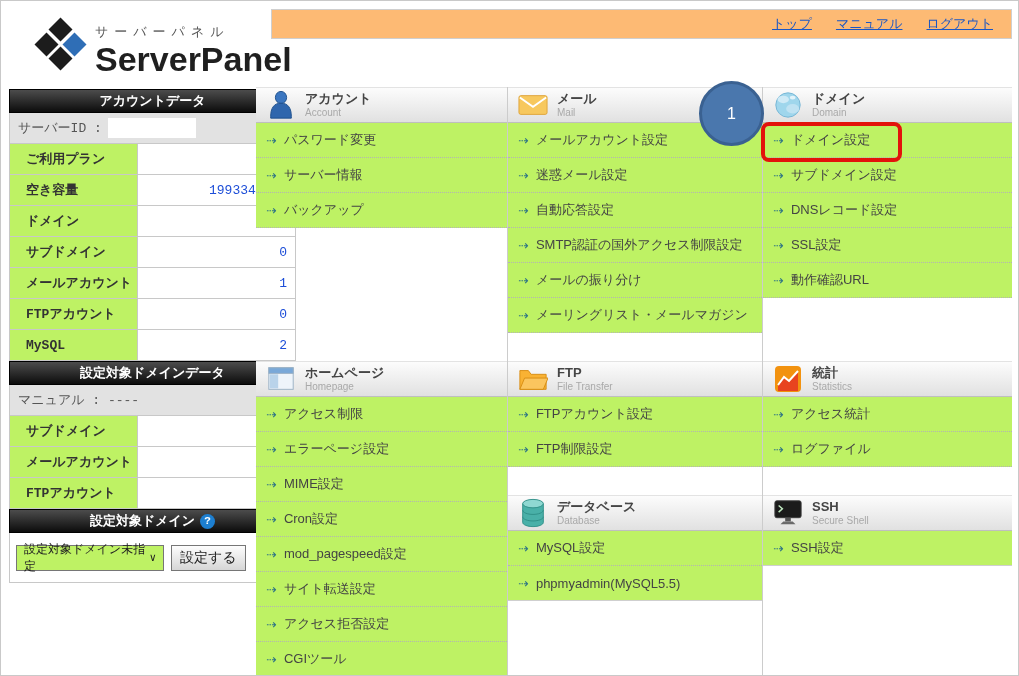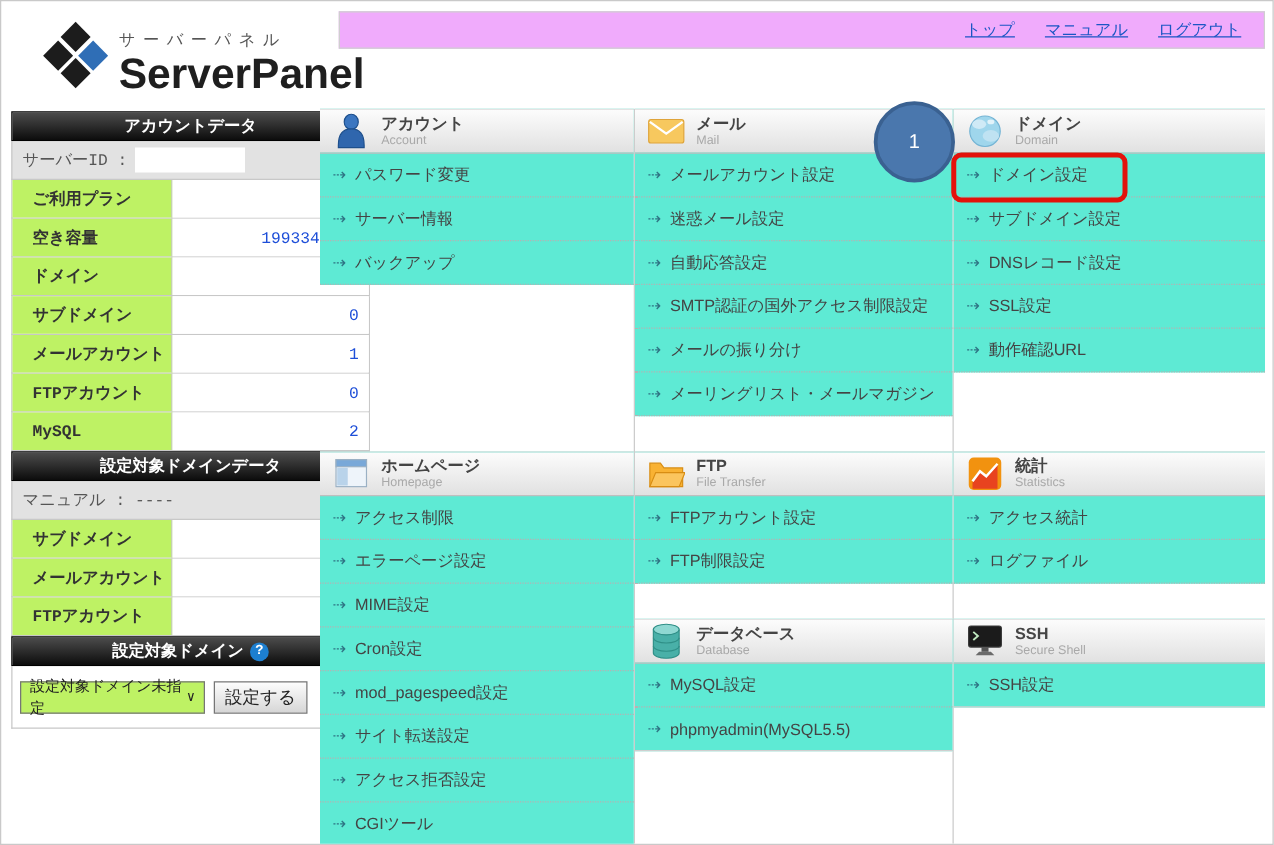--- a/index.html
+++ b/index.html
@@ -8,21 +8,21 @@
     background:#fff;
   }
   .page {
     position:relative; width:1019px; height:676px;
     background:#fff; border:1px solid #c9c9c9; overflow:hidden;
   }
 
   
   .topbar {
     position:absolute; left:270px; top:8px; width:741px; height:30px;
-    background:#f0abfc; border:1px solid #cfcfcf;
+    background:#fdba74; border:1px solid #cfcfcf;
     display:flex; align-items:center; justify-content:flex-end;
     gap:24px; padding-right:18px;
   }
   .topbar .navlink {
     color:#1a56c4; font-size:13px; text-decoration:underline; cursor:pointer;
   }
 
   
   .logo { position:absolute; left:34px; top:18px; display:flex; align-items:flex-start; }
   .logo-mark { position:relative; width:52px; height:52px; }
@@ -72,21 +72,21 @@
   .sb-btn {
     height:26px; padding:0 8px; border:1px solid #767676;
     background:linear-gradient(#fdfdfd,#d6d6d6); font-size:14px; color:#222; cursor:pointer;
     font-family:inherit;
   }
 
   
   .vsep { position:absolute; top:86px; bottom:0; width:1px; background:#ccc; }
   .vsep1 { left:506px; } .vsep2 { left:761px; }
 
-  .block { position:absolute; background:#5eead4; }
+  .block { position:absolute; background:#bef264; }
   .sec-header {
     height:36px; background:linear-gradient(#fcfcfc,#e1e1e1);
     border-top:1px solid #e3e3e3; border-bottom:1px solid #bfbfbf;
     display:flex; align-items:center; padding-left:10px;
   }
   .sec-icon { width:30px; height:30px; margin-right:9px; flex:0 0 auto; }
   .sec-title { font-size:13px; font-weight:bold; color:#454545; line-height:1.15; }
   .sec-sub { font-size:10px; color:#a9a9a9; line-height:1.15; }
 
   .menu-item {

